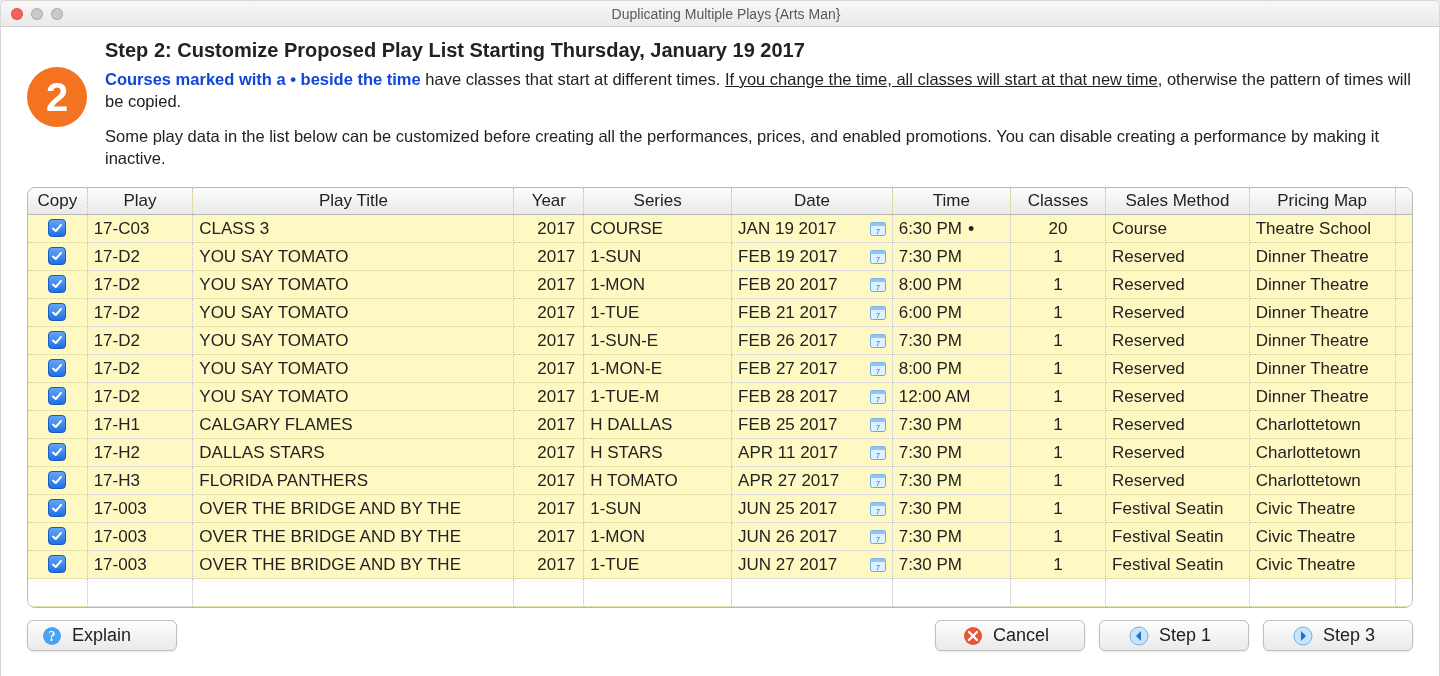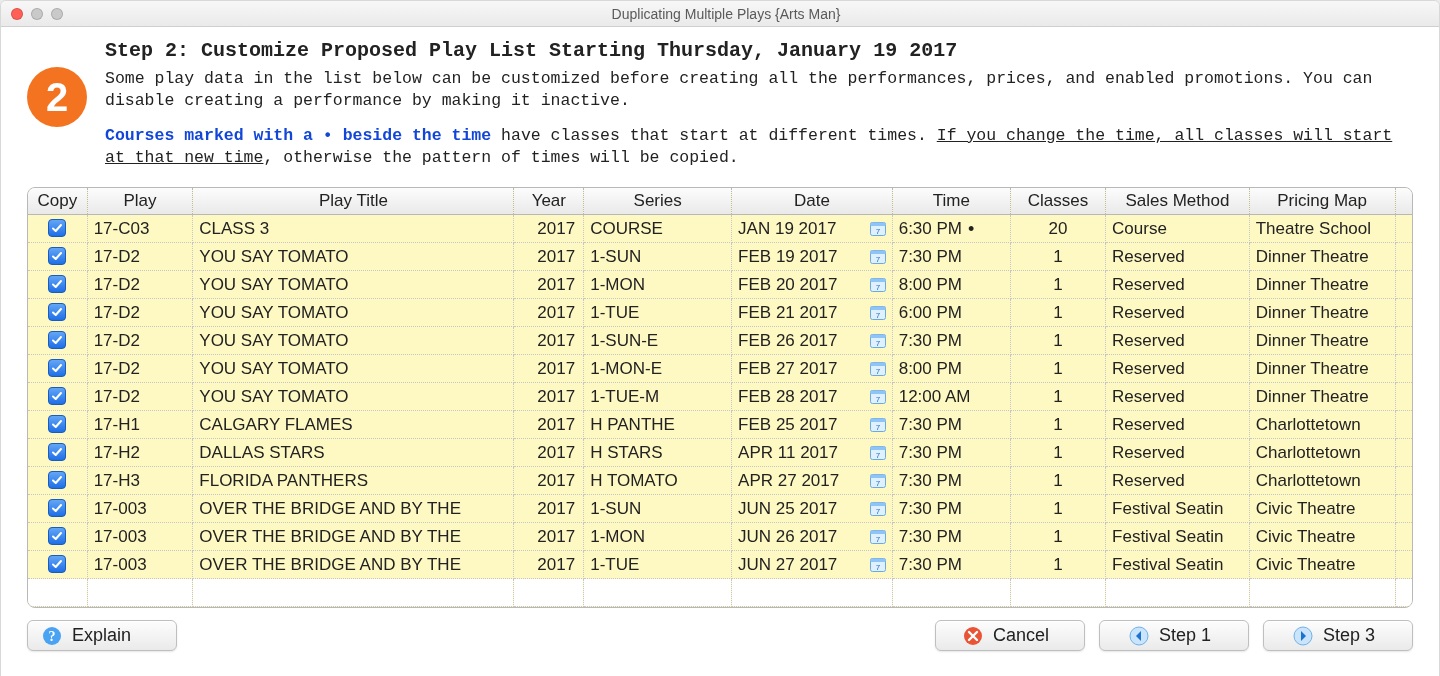--- a/index.html
+++ b/index.html
@@ -51,21 +51,21 @@
     flex: 0 0 60px;
     width: 60px; height: 60px;
     border-radius: 50%;
     background: #f47321;
     color: #fff;
     font-size: 40px;
     font-weight: 600;
     display: flex; align-items: center; justify-content: center;
     margin-top: 28px;
   }
-  .heading-text { flex: 1; font-family: Liberation Mono, monospace; }
+  .heading-text { flex: 1; }
   .step-title {
     font-size: 20px;
     font-weight: 700;
     margin-bottom: 6px;
   }
   .instr {
     font-size: 16.5px;
     line-height: 1.35;
     color: #222;
   }
@@ -181,24 +181,24 @@
     <div class="wtitle">Duplicating Multiple Plays {Arts Man}</div>
   </div>
 
   <div class="content">
 
     <div class="heading-row">
       <div class="step-badge">2</div>
       <div class="heading-text">
         <div class="step-title">Step 2: Customize Proposed Play List Starting Thursday, January 19 2017</div>
         <div class="instr">
-          <p>Some play data in the list below can be customized before creating all the performances, prices, and enabled promotions.  You can disable creating a performance by making it inactive.</p>
           <p>
             <span class="blue">Courses marked with a • beside the time</span><span> have classes that start at different times.  </span><span class="ul">If you change the time, all classes will start at that new time</span><span>, otherwise the pattern of times will be copied.</span>
           </p>
+          <p>Some play data in the list below can be customized before creating all the performances, prices, and enabled promotions.  You can disable creating a performance by making it inactive.</p>
         </div>
       </div>
     </div>
 
     <div class="grid-wrap">
       <table class="data">
         <colgroup>
           <col class="col-copy">
             <col class="col-play">
             <col class="col-title">
@@ -454,21 +454,21 @@
             </tr>
             <tr>
               <td class="center"><span class="chk">
                   <svg viewBox="0 0 12 12">
                     <path d="M2 6.5 L4.7 9 L10 3" stroke="#fff" stroke-width="2" fill="none" stroke-linecap="round" stroke-linejoin="round"></path>
                   </svg>
                 </span></td>
               <td>17-H1</td>
               <td>CALGARY FLAMES</td>
               <td class="right">2017</td>
-              <td>H PANTHE</td>
+              <td>H DALLAS</td>
               <td>
                 <span class="date-cell">
                   <span>FEB 25 2017</span>
                   <span class="cal-icon">
                     <svg viewBox="0 0 16 15">
                       <rect x="0.5" y="1.5" width="15" height="13" rx="2" fill="#dff0ff" stroke="#6aa8e6"></rect>
                       <rect x="0.5" y="1.5" width="15" height="3.5" fill="#8fc4f4"></rect>
                       <text x="8" y="12.5" text-anchor="middle" font-size="8" fill="#2a6fc2" font-family="Arial">7</text>
                     </svg>
                   </span>

